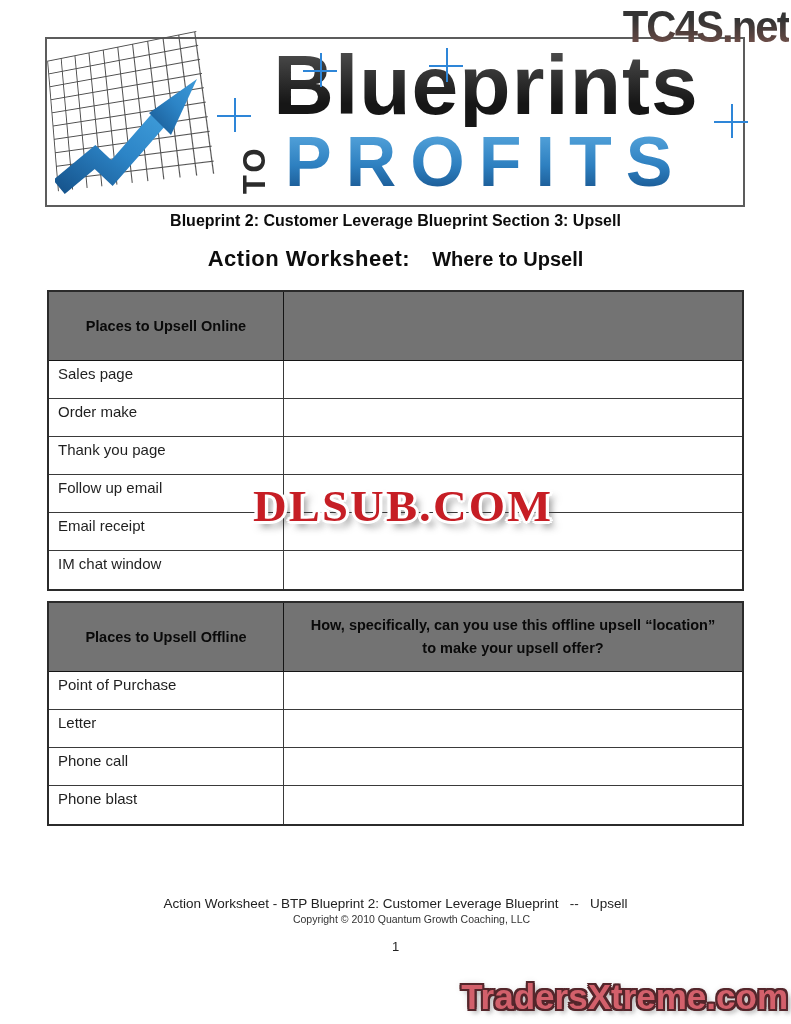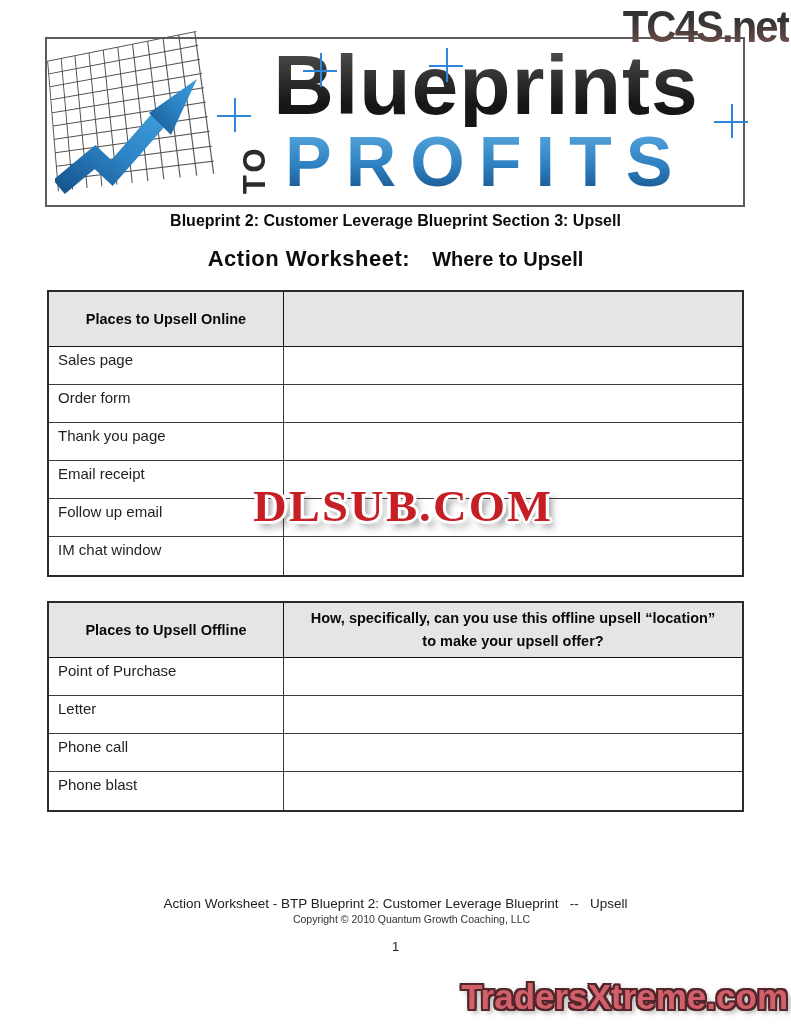--- a/index.html
+++ b/index.html
@@ -65,21 +65,21 @@
     text-align:center; color:#0d0d0d; white-space:nowrap;
   }
   .page-title .t1 { font-size:22px; font-weight:bold; letter-spacing:0.5px; }
   .page-title .t2 { font-size:20px; font-weight:bold; margin-left:22px; }
 
   
   .wtable {
     position:absolute; left:47px; width:697px;
     border:2px solid #2b2b2b; background:#fff;
   }
-  .thead { display:flex; background:#e5e5e5; border-bottom:1px solid #141414; height:55px; }
+  .thead { display:flex; background:#737373; border-bottom:1px solid #141414; height:69px; }
   .th1 {
     width:235px; border-right:1px solid #141414;
     display:flex; align-items:center; justify-content:center;
     font-size:14.5px; font-weight:bold; color:#0a0a0a;
   }
   .th2 {
     flex:1; display:flex; align-items:center; justify-content:center;
     padding:0 18px; text-align:center;
     font-size:14.5px; font-weight:bold; color:#0a0a0a; line-height:1.6;
   }
@@ -167,33 +167,33 @@
 
 <div class="wtable table-online">
   <div class="thead">
     <div class="th1">Places to Upsell Online</div>
   </div>
   <div class="trow">
     <div class="td1">Sales page</div>
     <div class="td2"></div>
   </div>
   <div class="trow">
-    <div class="td1">Order form</div>
+    <div class="td1">Order make</div>
     <div class="td2"></div>
   </div>
   <div class="trow">
     <div class="td1">Thank you page</div>
     <div class="td2"></div>
   </div>
   <div class="trow">
+    <div class="td1">Follow up email</div>
+    <div class="td2"></div>
+  </div>
+  <div class="trow">
     <div class="td1">Email receipt</div>
-    <div class="td2"></div>
-  </div>
-  <div class="trow">
-    <div class="td1">Follow up email</div>
     <div class="td2"></div>
   </div>
   <div class="trow">
     <div class="td1">IM chat window</div>
     <div class="td2"></div>
   </div>
 </div>
 
 <div class="dlsub">DLSUB.COM</div>
 

